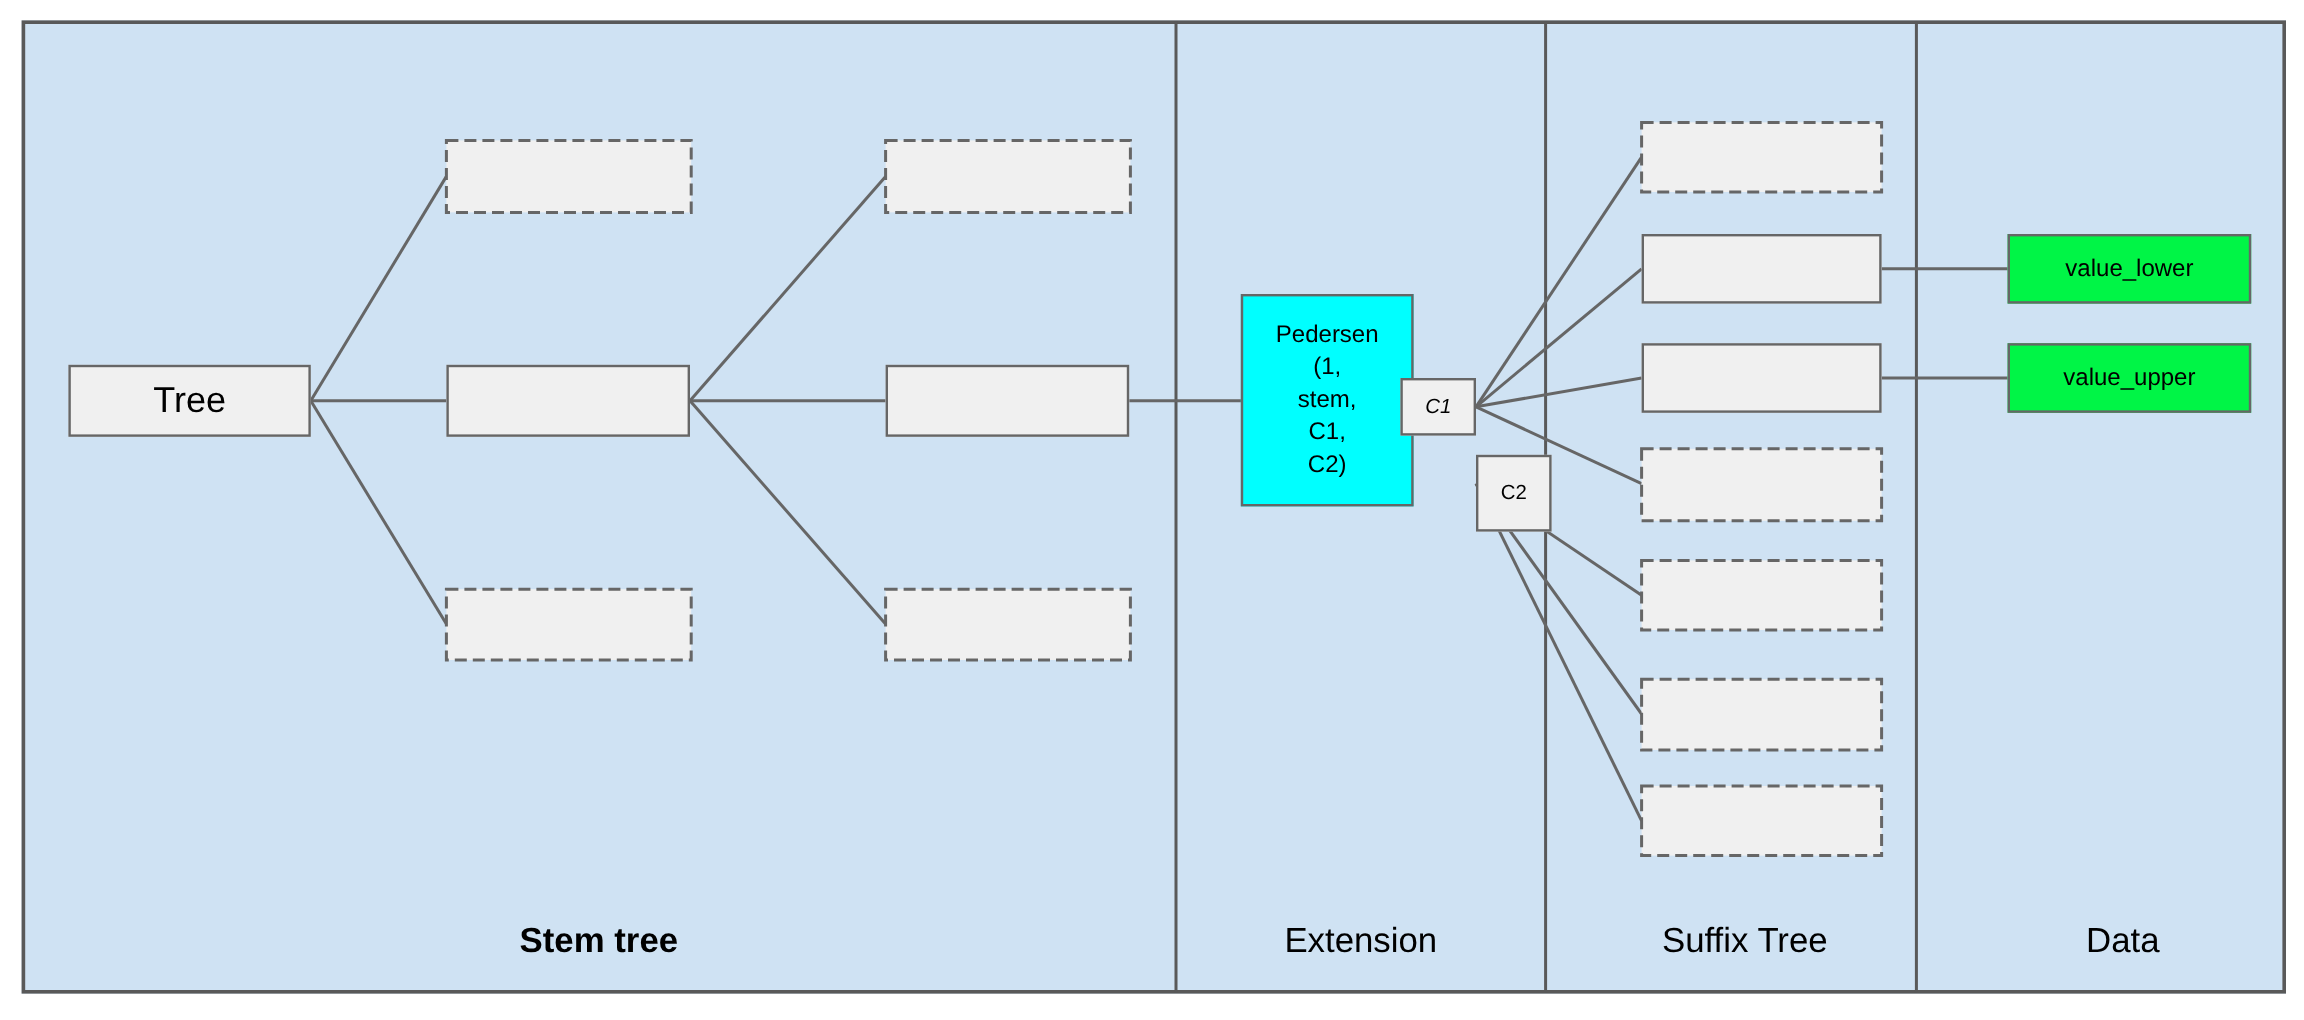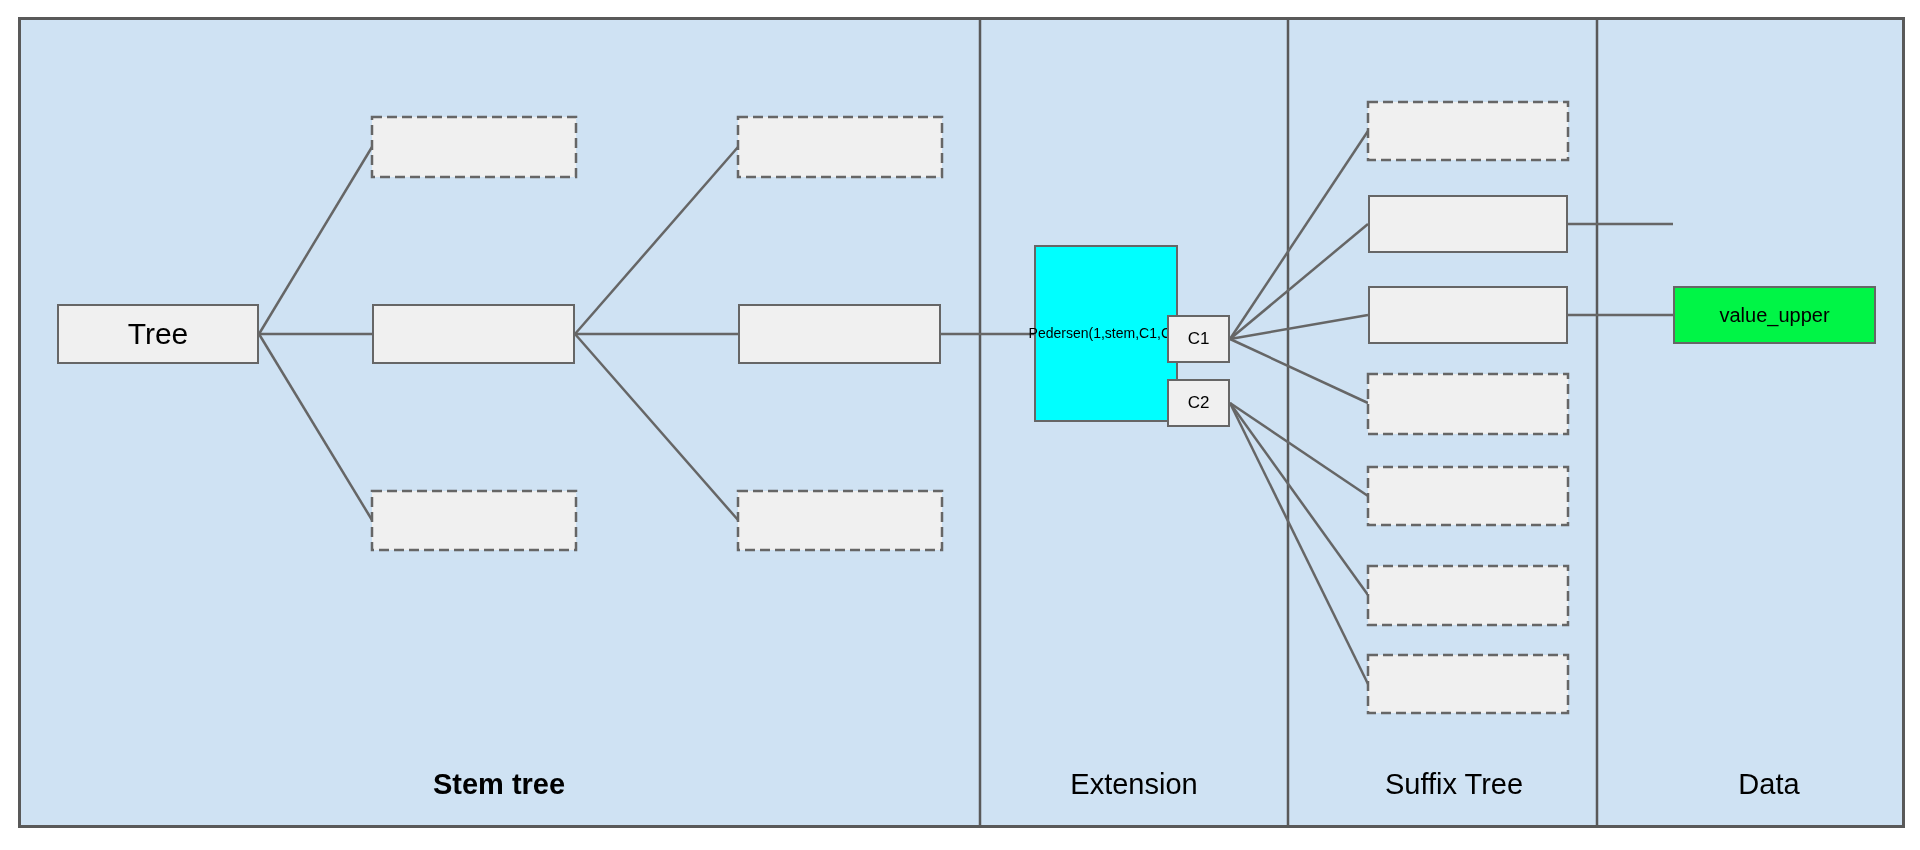--- a/index.html
+++ b/index.html
@@ -17,21 +17,21 @@
   }
   .wires{position:absolute;left:0;top:0;}
   .wires line.conn{stroke:var(--stroke);stroke-width:2.5;}
   .wires line.divider{stroke:var(--frame_stroke);stroke-width:2.5;}
   .wires rect.empty{fill:var(--node_fill);stroke:var(--stroke);stroke-width:2.5;stroke-dasharray:10 5;}
   .node{
     position:absolute;box-sizing:border-box;background:var(--node_fill);
     border:2px solid var(--stroke);display:flex;align-items:center;justify-content:center;
     text-align:center;
   }
-  .node.cyan{background:var(--accent_cyan);flex-direction:row;font-size:14px;line-height:27px;}
+  .node.cyan{background:var(--accent_cyan);flex-direction:column;font-size:20px;line-height:27px;}
   .node.green{background:var(--accent_green);font-size:20px;}
   .node.root-node{font-size:30px;}
   .node.small{font-size:17px;}
   .section-label{
     position:absolute;top:768px;transform:translateX(-50%);
     font-size:29px;white-space:nowrap;
   }
 </style>
 </head>
 <body>
@@ -87,32 +87,35 @@
   <div class="node" style="left:738px;top:304px;width:203px;height:60px;"></div>
 
   <div class="node cyan" style="left:1034px;top:245px;width:144px;height:177px;">
     <span>Pedersen</span>
     <span>(1,</span>
     <span>stem,</span>
     <span>C1,</span>
     <span>C2)</span>
   </div>
 
-  <div class="node small" style="left:1167px;top:315px;width:63px;height:48px;">
+  <div class="node small" style="left:1167px;top:315px;width:63px;height:48px;font-style:italic;">
     <span>C1</span>
   </div>
 
-  <div class="node small" style="left:1167px;top:379px;width:63px;height:48px;">
+  <div class="node small" style="left:1230px;top:379px;width:63px;height:64px;">
     <span>C2</span>
   </div>
 
   <div class="node" style="left:1368px;top:195px;width:200px;height:58px;"></div>
 
   <div class="node" style="left:1368px;top:286px;width:200px;height:58px;"></div>
 
+  <div class="node green" style="left:1673px;top:195px;width:203px;height:58px;">
+    <span>value_lower</span>
+  </div>
 
   <div class="node green" style="left:1673px;top:286px;width:203px;height:58px;">
     <span>value_upper</span>
   </div>
 
   <div class="section-label" style="left:499px;font-weight:bold;">Stem tree</div>
   <div class="section-label" style="left:1134px;">Extension</div>
   <div class="section-label" style="left:1442px;margin-left:12px;">Suffix Tree</div>
   <div class="section-label" style="left:1751px;margin-left:18px;">Data</div>
 

